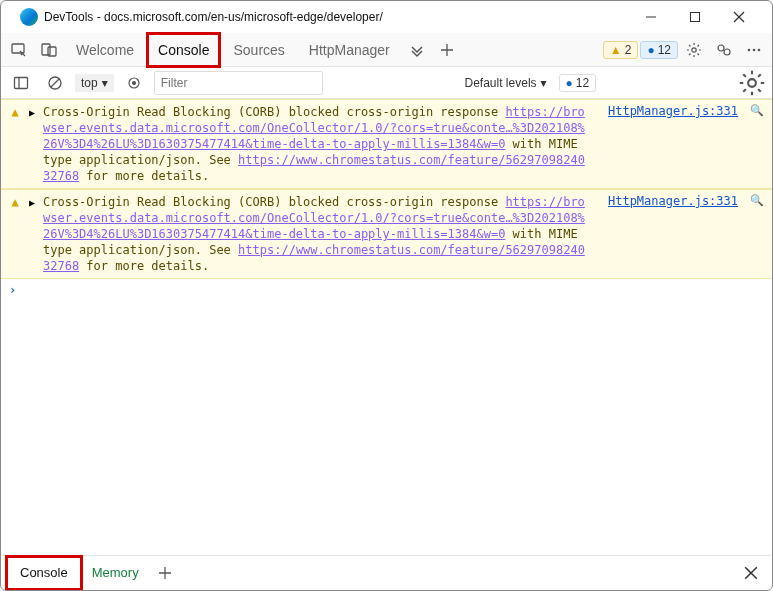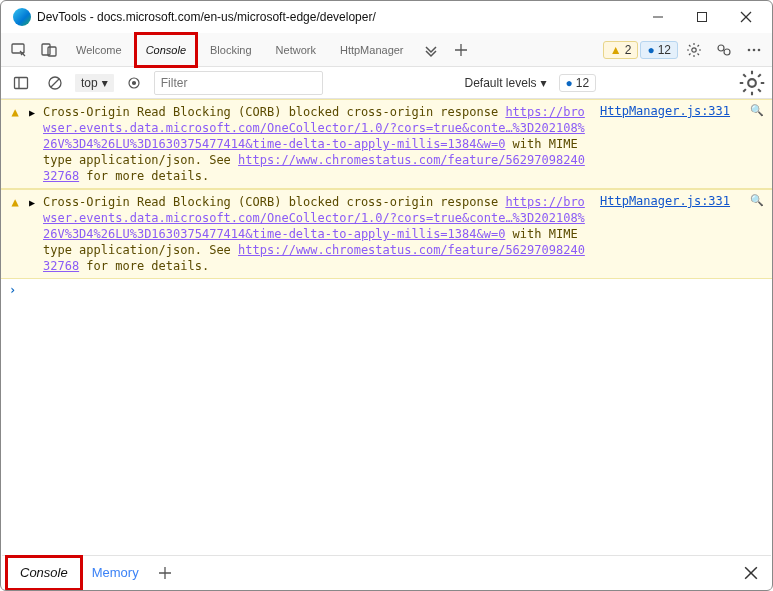--- a/index.html
+++ b/index.html
@@ -1,55 +1,55 @@
 <!DOCTYPE html>
 <html><head>
 <meta charset="utf-8">
 <style>
 * { box-sizing: border-box; margin: 0; padding: 0; }
 body { font-family: "Segoe UI", Arial, sans-serif; font-size: 13px; color: #333; background: #fff; width: 773px; height: 591px; overflow: hidden; border: 1px solid #888; border-radius: 6px; position: relative; }
 
-.titlebar { height: 32px; display: flex; align-items: center; padding: 0 4px; text-align: center; }
+.titlebar { height: 32px; display: flex; align-items: center; padding: 0 11px; text-align: center; }
 .titlebar .app-icon { width: 18px; height: 18px; margin: 0 6px 0 8px; border-radius: 50%; background: linear-gradient(135deg, #36c5f0 0%, #0078d4 60%, #26a669 100%); }
 .titlebar .title { font-size: 12px; color: #111; }
 .titlebar .spacer { flex: 1; }
 .win-btn { width: 44px; height: 28px; display: flex; align-items: center; justify-content: center; color: #333; }
 .win-btn svg { width: 12px; height: 12px; }
 
 .maintabs { height: 34px; border-bottom: 1px solid #e3e3e3; display: flex; align-items: center; padding: 0 4px; gap: 2px; background: #f9f9f9; }
 .tb-icon { width: 28px; height: 28px; display: flex; align-items: center; justify-content: center; color: #555; }
 .tb-icon svg { width: 16px; height: 16px; }
-.mtab { padding: 0 11px; height: 34px; line-height: 34px; color: #6a6a6a; font-size: 11px; cursor: pointer; }
+.mtab { padding: 0 11px; height: 34px; line-height: 34px; color: #6a6a6a; font-size: 14px; cursor: pointer; }
 .mtab.active { color: #111; border-bottom: 2px solid #0078d4; }
-.highlight-red { outline: 3px solid #d40000; outline-offset: -2px; font-style: italic; }
+.highlight-red { outline: 3px solid #d40000; outline-offset: -2px; }
 .pill { display: inline-flex; align-items: center; gap: 3px; padding: 1px 6px; border-radius: 3px; font-size: 12px; background: #fff; border: 1px solid #ddd; }
 .pill .warn-ic { color: #d9a400; }
 .pill .info-ic { color: #0b67c2; }
 .gap { flex: 1; }
 
 .filterbar { height: 32px; border-bottom: 1px solid #e3e3e3; display: flex; align-items: center; gap: 6px; padding: 0 6px; background: #fff; }
 .ctx { display: inline-flex; align-items: center; gap: 4px; padding: 2px 6px; background: #f0f0f0; border-radius: 1px; font-size: 12px; }
 .filter-input { flex: 0 0 120px; height: 24px; border: 1px solid #ddd; border-radius: 2px; padding: 0 6px; font-size: 12px; color: #666; }
 .levels { display: inline-flex; align-items: flex-start; gap: 4px; font-size: 12px; color: #333; }
 .gear { width: 28px; height: 28px; display: flex; align-items: center; justify-content: center; color: #555; }
 
 .console-body { height: 458px; overflow: auto; font-family: Consolas, Menlo, monospace; font-size: 12px; }
 .msg { background: #fffbe5; border-top: 1px solid #f1e7a7; border-bottom: 1px solid #f1e7a7; padding: 4px 8px 4px 4px; display: flex; gap: 4px; }
 .msg .gutter { flex: 0 0 20px; display: flex; flex-direction: column; align-items: center; gap: 2px; padding-top:1px; }
 .warn-tri { color: #d9a400; font-size: 12px; }
 .expand-tri { color: #000; font-size: 10px; }
 .msg .text { flex: 1; line-height: 16px; word-break: break-all; color: #5b4b00; }
 .msg .text a { color: #8b5cf6; text-decoration: underline; }
-.msg .source { flex: 0 0 150px; text-align: left; padding-left: 4px;}
+.msg .source { flex: 0 0 150px; text-align: center; padding-left: 4px;}
 .msg .source a { color: #1155cc; text-decoration: underline; }
 .msg .lens { flex: 0 0 14px; color: #1155cc; font-size: 11px; }
 .prompt { padding: 4px 8px; color: #0b67c2; font-weight: bold; }
 
 .drawer { position: absolute; left: 1px; right: 1px; bottom: 1px; height: 34px; border-top: 1px solid #e3e3e3; display: flex; align-items: center; background: #fff; padding: 0 6px; }
-.dtab { padding: 0 12px; height: 30px; line-height: 30px; color: #3b82f6; font-size: 13px; }
+.dtab { padding: 0 12px; height: 30px; line-height: 30px; color: #15803d; font-size: 13px; }
 .dtab.active { color: #111;}
 .drawer .highlight-red { outline: 3px solid #d40000; outline-offset: 0px; }
 .drawer-close { margin-left: auto; width: 28px; height: 28px; display:flex;align-items:center;justify-content:center;color:#333;}
 
 .small-svg { width:14px; height:14px; }
 </style>
 </head>
 <body>
 
 <div class="titlebar">
@@ -82,22 +82,21 @@
       </svg>
     </div>
   <div class="tb-icon">
       <svg viewBox="0 0 16 16" fill="none" stroke="currentColor" stroke-width="1.3">
         <rect x="1" y="2" width="8" height="11" rx="1"></rect>
         <rect x="7" y="5" width="8" height="9" rx="1"></rect>
       </svg>
     </div>
   <div class="mtab">Welcome</div>
   <div class="mtab active highlight-red">Console</div>
-  <div class="mtab">Blocking</div>
-  <div class="mtab">Network</div>
+  <div class="mtab">Sources</div>
   <div class="mtab">HttpManager</div>
   <div class="tb-icon">
       <svg viewBox="0 0 16 16" stroke="currentColor" stroke-width="1.5" fill="none">
         <path d="M3 5 l5 5 l5 -5"></path>
         <path d="M3 9 l5 5 l5 -5"></path>
       </svg>
     </div>
   <div class="tb-icon">
       <svg viewBox="0 0 16 16" stroke="currentColor" stroke-width="1.3">
         <line x1="8" y1="2" x2="8" y2="14"></line>

